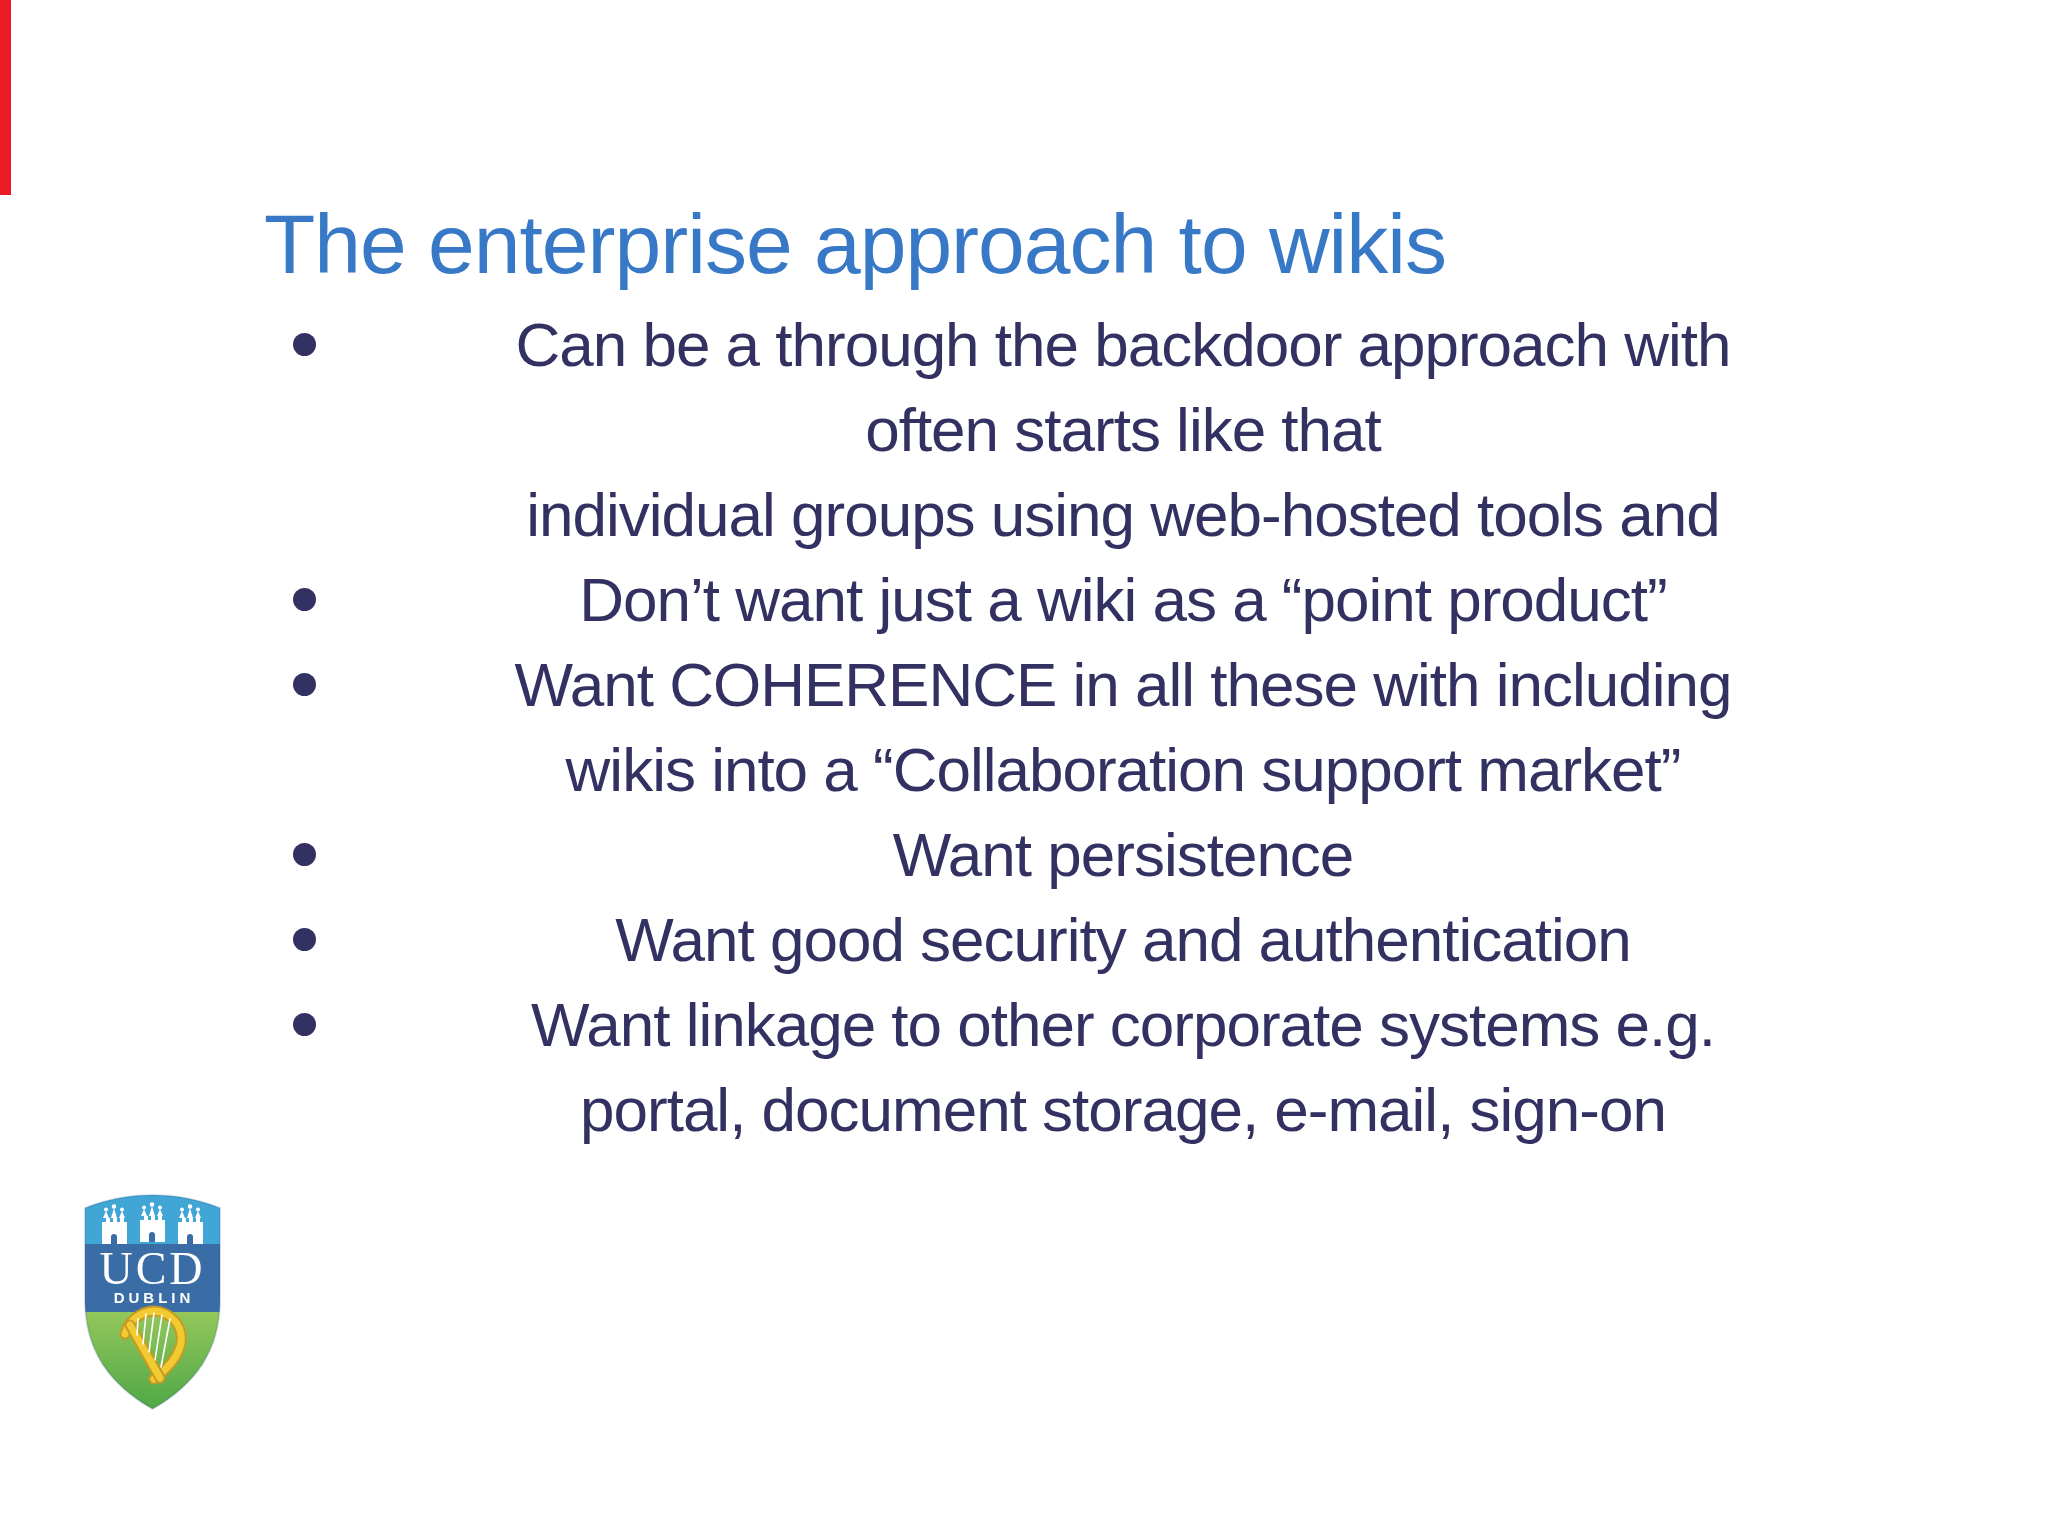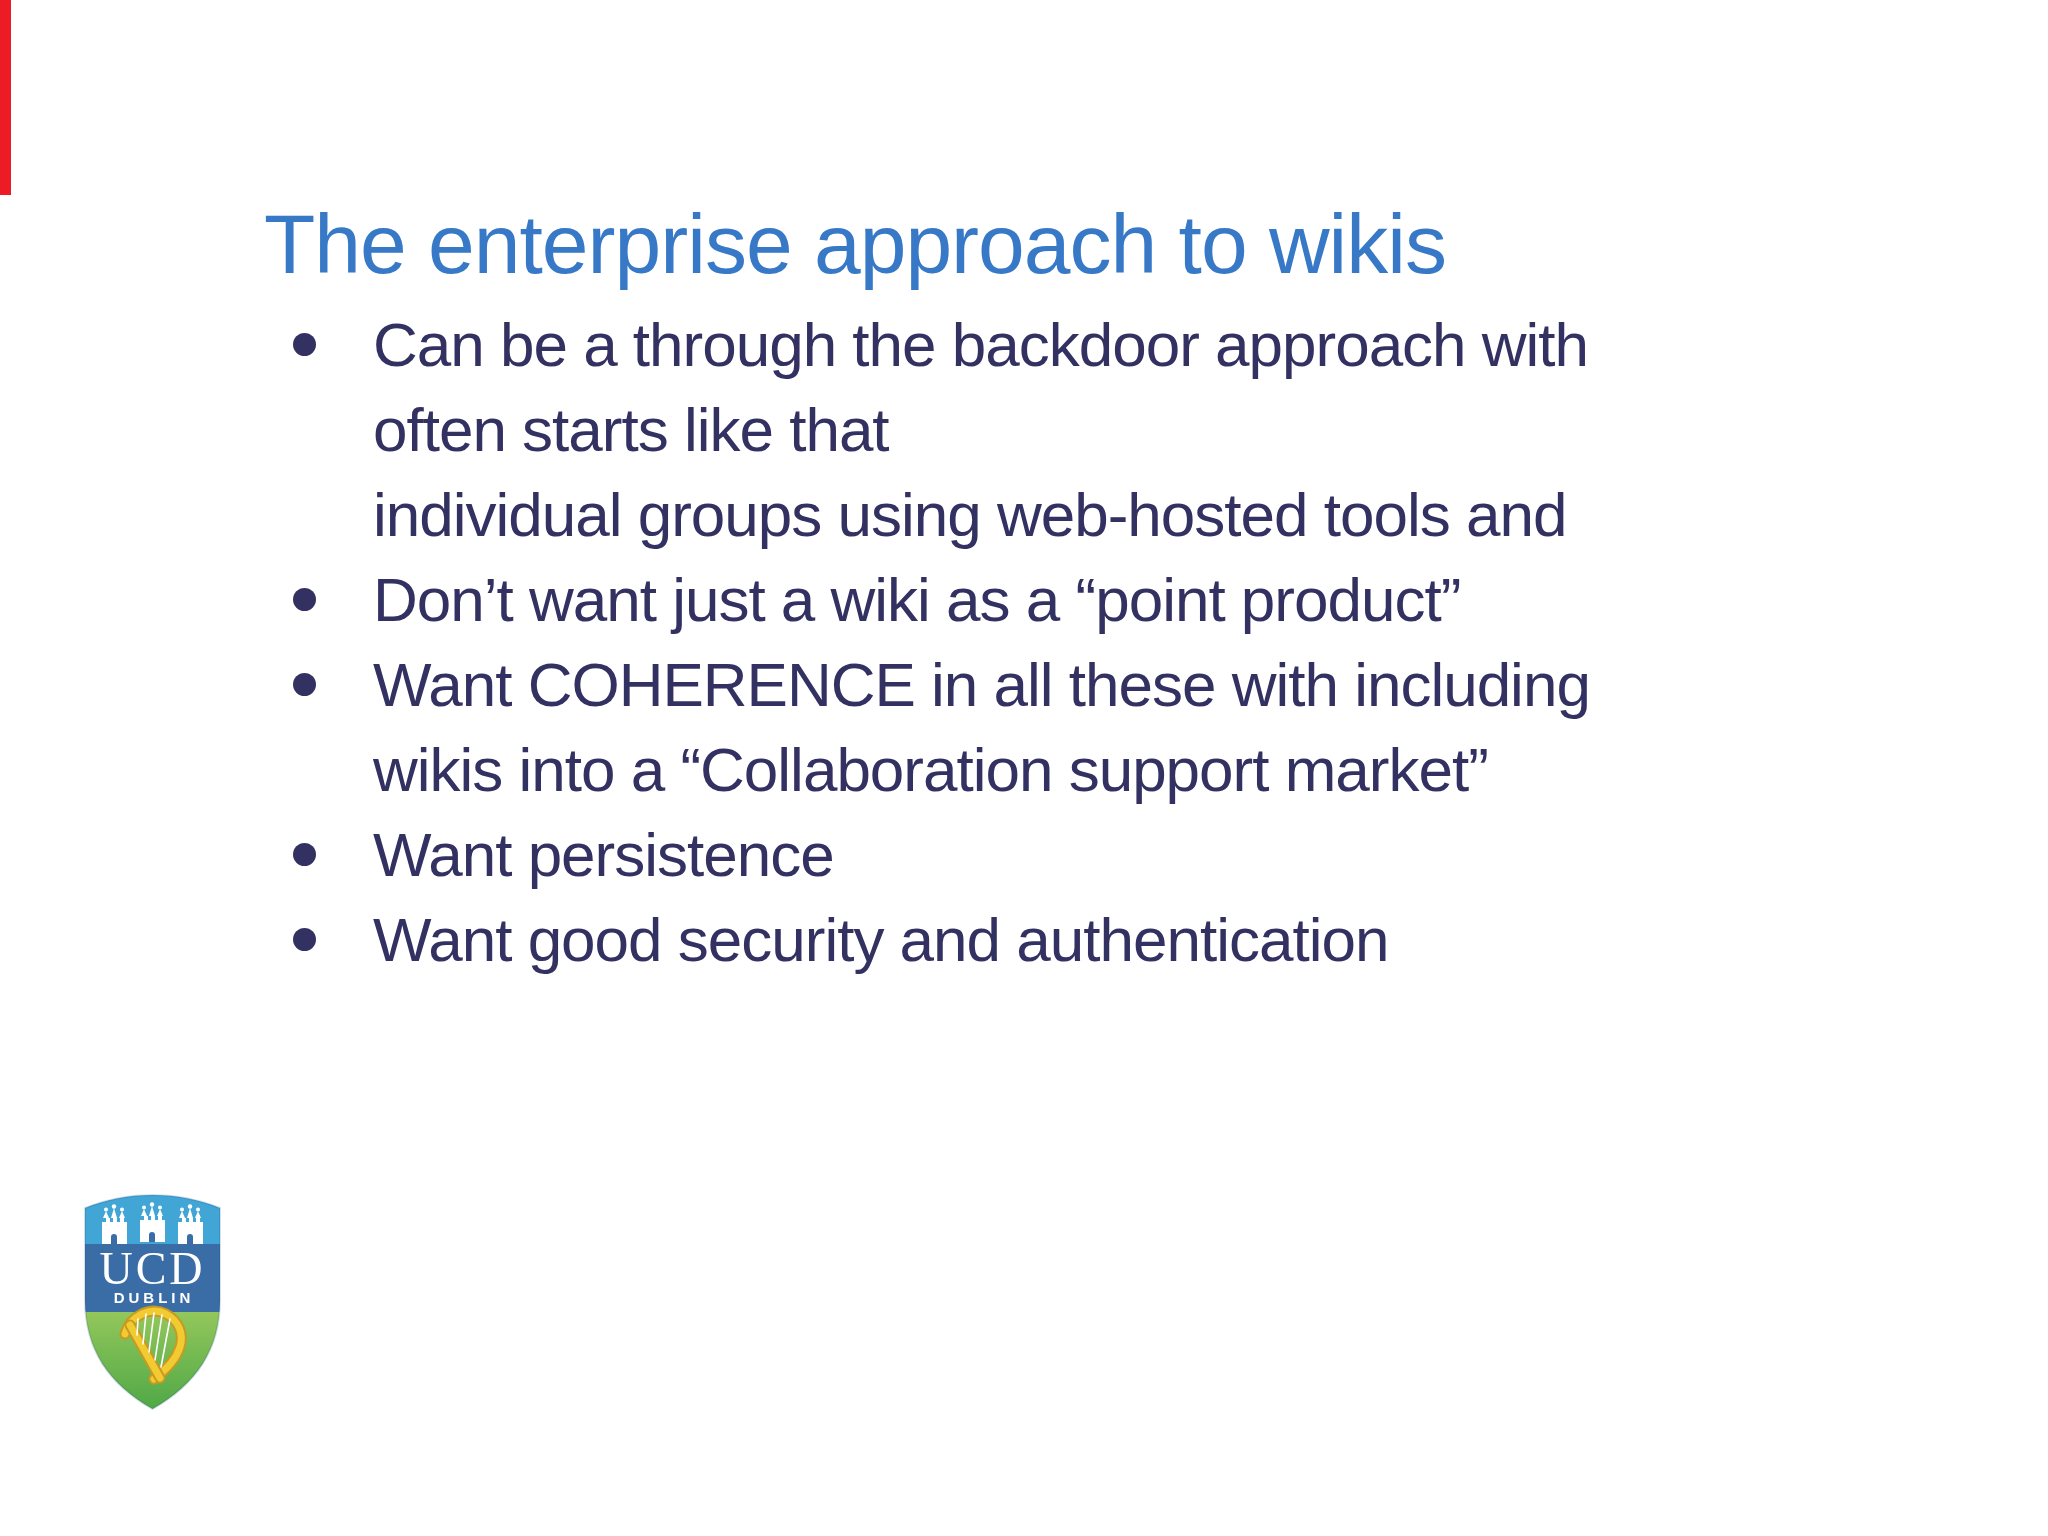--- a/index.html
+++ b/index.html
@@ -13,21 +13,21 @@
          font-size:84px;line-height:101px;letter-spacing:-1px;
          color:#3879c7;white-space:nowrap;font-weight:400;}
 
   ul.bullets{position:absolute;left:293px;top:302px;width:1580px;
              list-style:none;margin:0;padding:0;}
   ul.bullets li{position:relative;padding-left:80px;color:#333161;}
   ul.bullets li + li{}
   .dot{position:absolute;left:0;top:31px;width:23px;height:23px;border-radius:50%;
        background:#333161;}
   .line{height:85px;line-height:85px;font-size:62px;letter-spacing:-1px;
-        white-space:nowrap;color:#333161;}
+        white-space:nowrap;color:#333161;text-align:center;}
 
   .logo{position:absolute;left:80px;top:1192px;width:145px;height:220px;}
   .logo svg{display:block;width:100%;height:100%;}
 </style>
 </head>
 <body>
 
 <div class="slide">
 
   <div class="red-stripe"></div>
@@ -59,20 +59,27 @@
     <li>
       <span class="dot"></span>
       <div class="lines">
         <div class="line">Want persistence</div>
       </div>
     </li>
     <li>
       <span class="dot"></span>
       <div class="lines">
         <div class="line">Want good security and authentication</div>
+      </div>
+    </li>
+    <li>
+      <span class="dot"></span>
+      <div class="lines">
+        <div class="line">Want linkage to other corporate systems e.g.</div>
+        <div class="line">portal, document storage, e-mail, sign-on</div>
       </div>
     </li>
   </ul>
 
   <div class="logo">
     <svg viewBox="0 0 145 220" xmlns="http://www.w3.org/2000/svg">
       <defs>
         <clipPath id="shieldClip">
           <path d="M5,16 C27,7 49,3 72.5,3 C96,3 118,7 140,16 L140,108 C140,158 116,192 72.5,217 C29,192 5,158 5,108 Z"></path>
         </clipPath>

